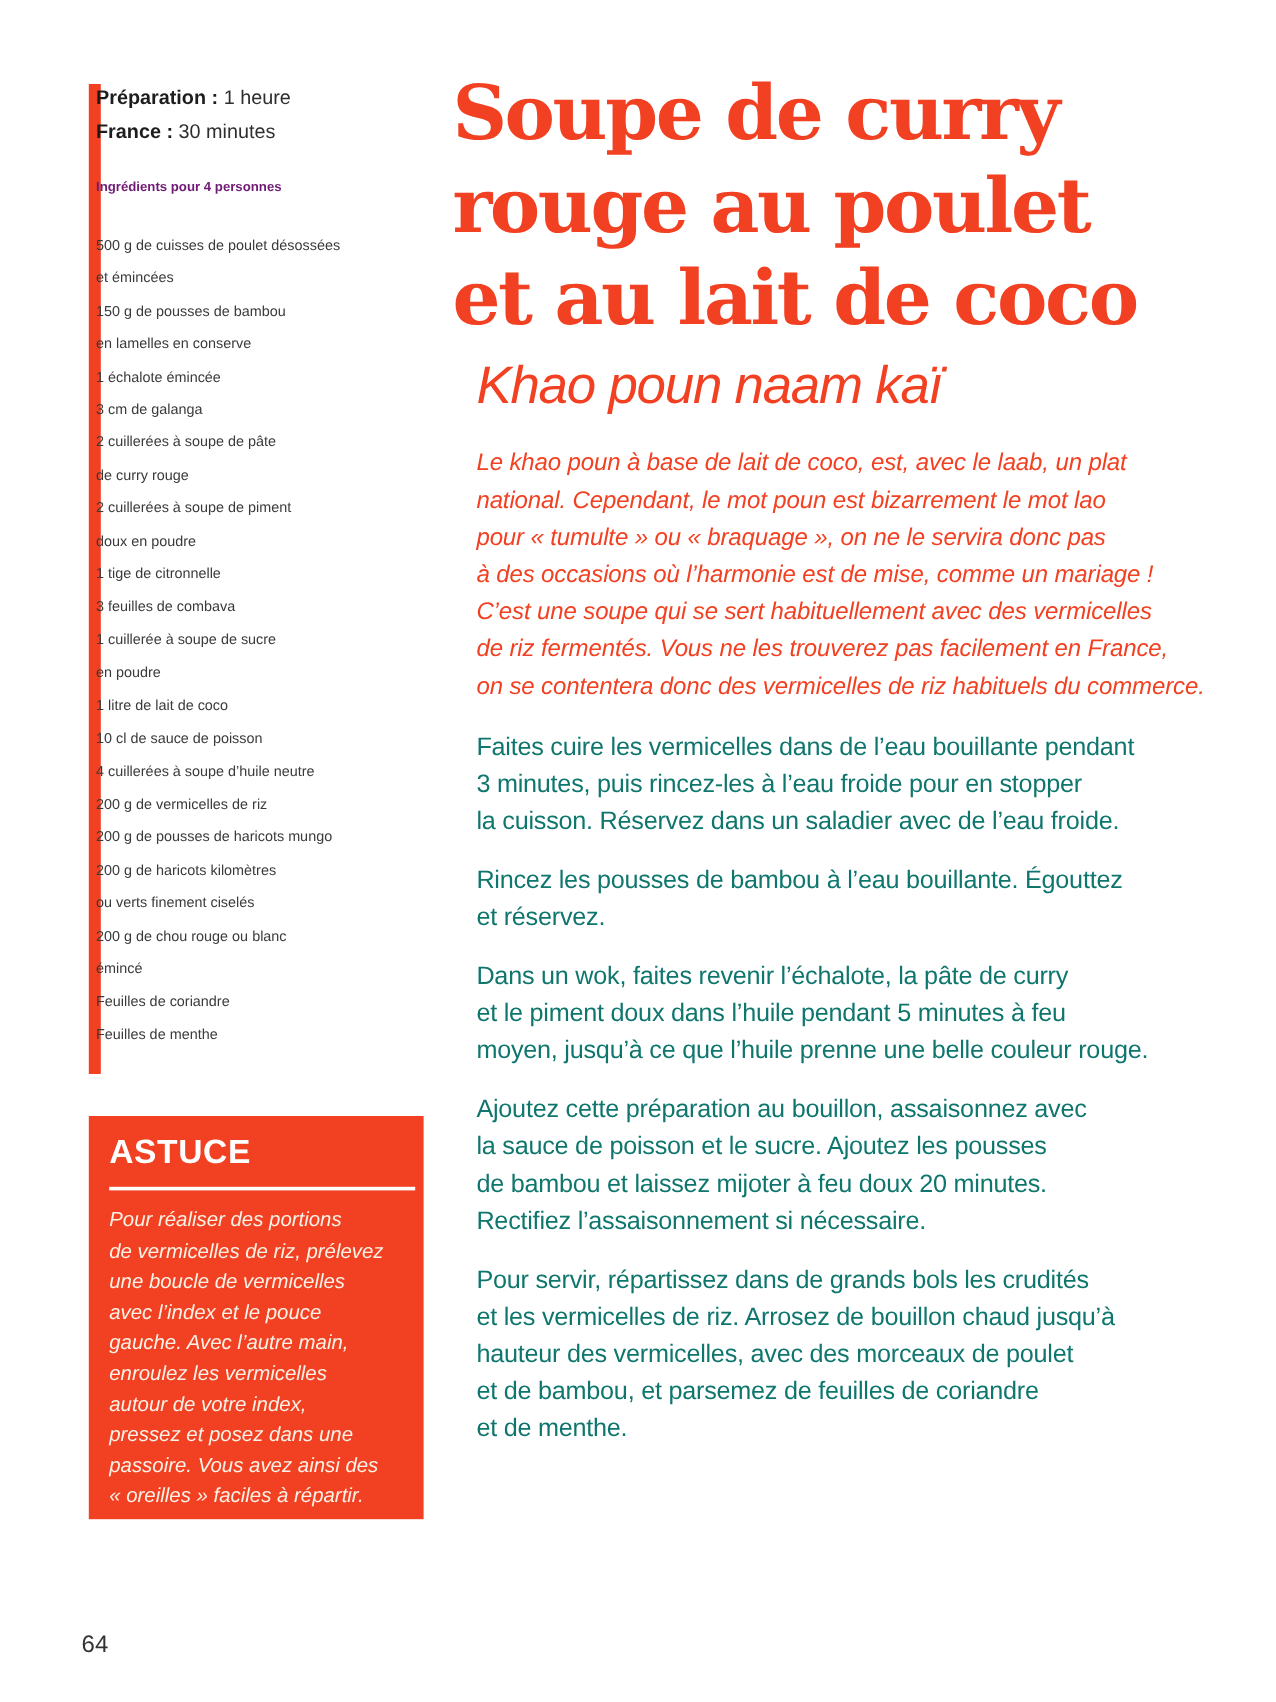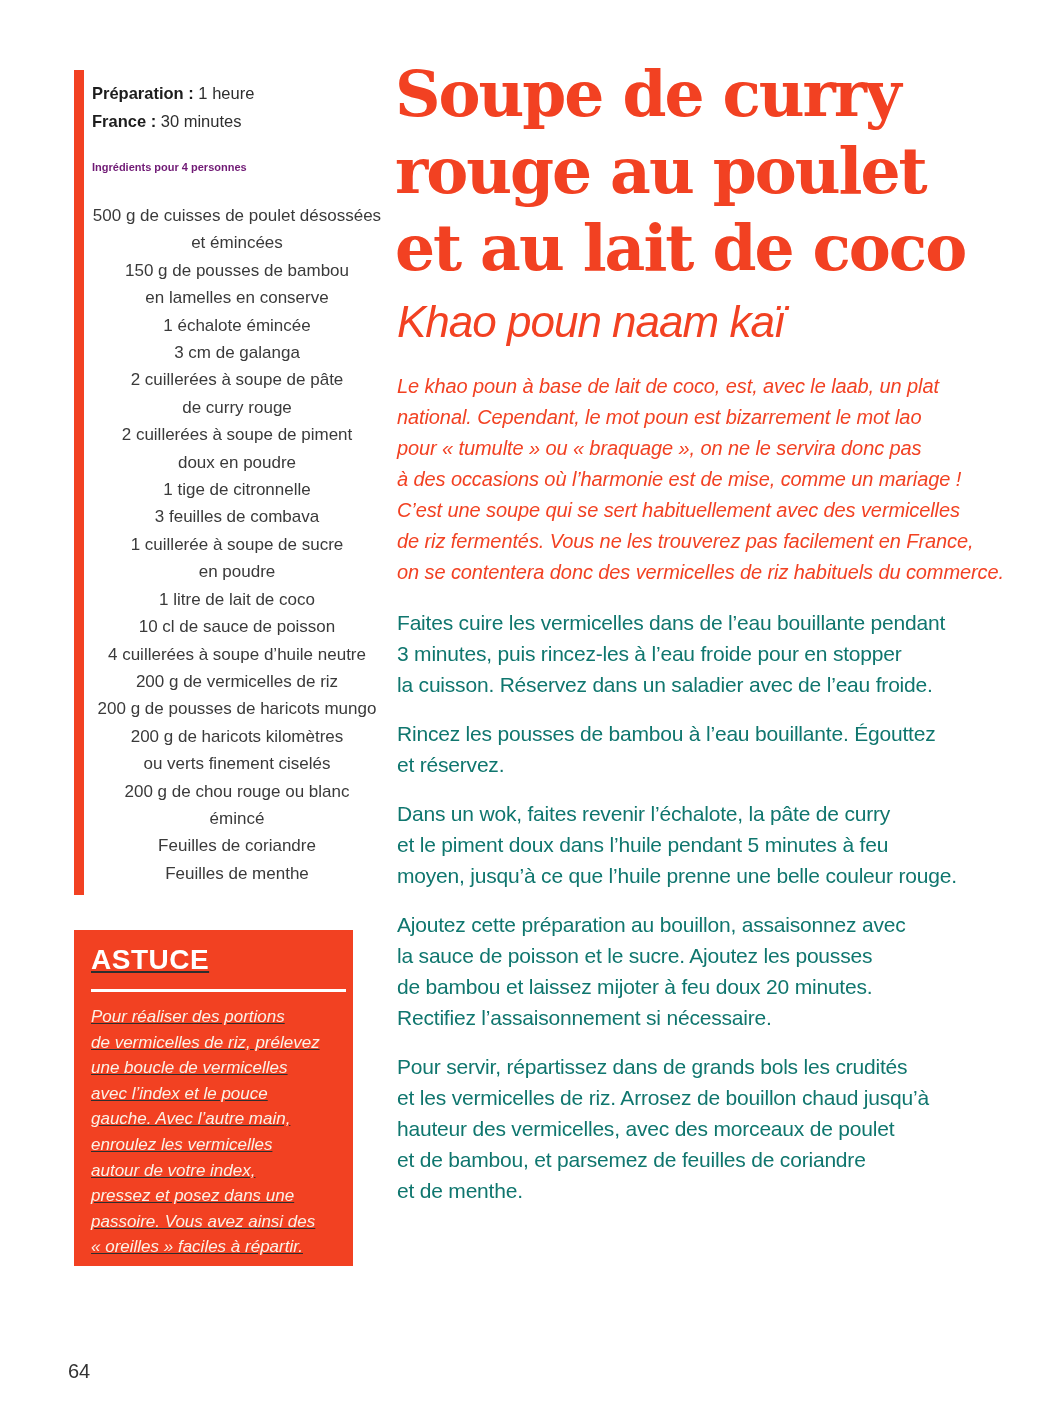--- a/index.html
+++ b/index.html
@@ -14,58 +14,57 @@
   }
   .pre { white-space:pre-line; }
 
   
   .accent-bar {
     position:absolute; left:74px; top:70px;
     width:10px; height:825px;
     background:var(--accent);
   }
   .meta {
-    position:absolute; left:92px; top:68px; width:290px;margin-top:11px;
+    position:absolute; left:80px; top:68px; width:290px;
   }
   .meta-line { font-size:16.5px; line-height:28px; font-weight:300; color:#2e2e2e; }
   .meta-line b { font-weight:bold; color:#1d1d1d; }
   .ingredients-heading {
     margin-top:26px; font-weight:bold; font-size:11px; color:#701a75;
   }
   .ingredients {
-    margin-top:29px; font-size:17px; line-height:27.4px; font-weight:300; color:#3a3a3a;text-align:center;
+    margin-top:29px; font-size:12px; line-height:27.4px; font-weight:300; color:#3a3a3a;
   }
   .service-heading { font-weight:bold; font-style:italic; color:#1d1d1d; }
 
   .astuce {
     position:absolute; left:74px; top:930px;
     width:279px; height:336px;
     background:var(--accent);
     padding:14px 7px 10px 17px;
-    text-decoration:underline;
   }
   .astuce h2 {
     color:#ffffff; font-size:28px; font-weight:bold; letter-spacing:0.5px;
     font-family:"Liberation Sans", sans-serif;
   }
   .astuce-divider {
     height:3px; background:#ffffff; border:none; margin:13px 0 12px 0; width:100%;
   }
   .astuce-text {
     color:#fbf2e7; font-style:italic; font-size:17px; line-height:25.6px;
   }
 
   .page-number {
     position:absolute; left:68px; top:1360px;
     font-size:20px; font-weight:300; color:#333333;
   }
 
   
   .recipe-title {
-    position:absolute; left:395px; top:56px; width:620px;
+    position:absolute; left:377px; top:56px; width:620px;
     font-family:"DejaVu Serif", serif;
     font-weight:bold;
     font-size:63px; line-height:77px; letter-spacing:-2px;
     color:var(--accent);
   }
   .recipe-subtitle {
     position:absolute; left:397px; top:297px; width:600px;
     font-style:italic; font-weight:400;
     font-size:44px; letter-spacing:-1px;
     color:var(--accent);

